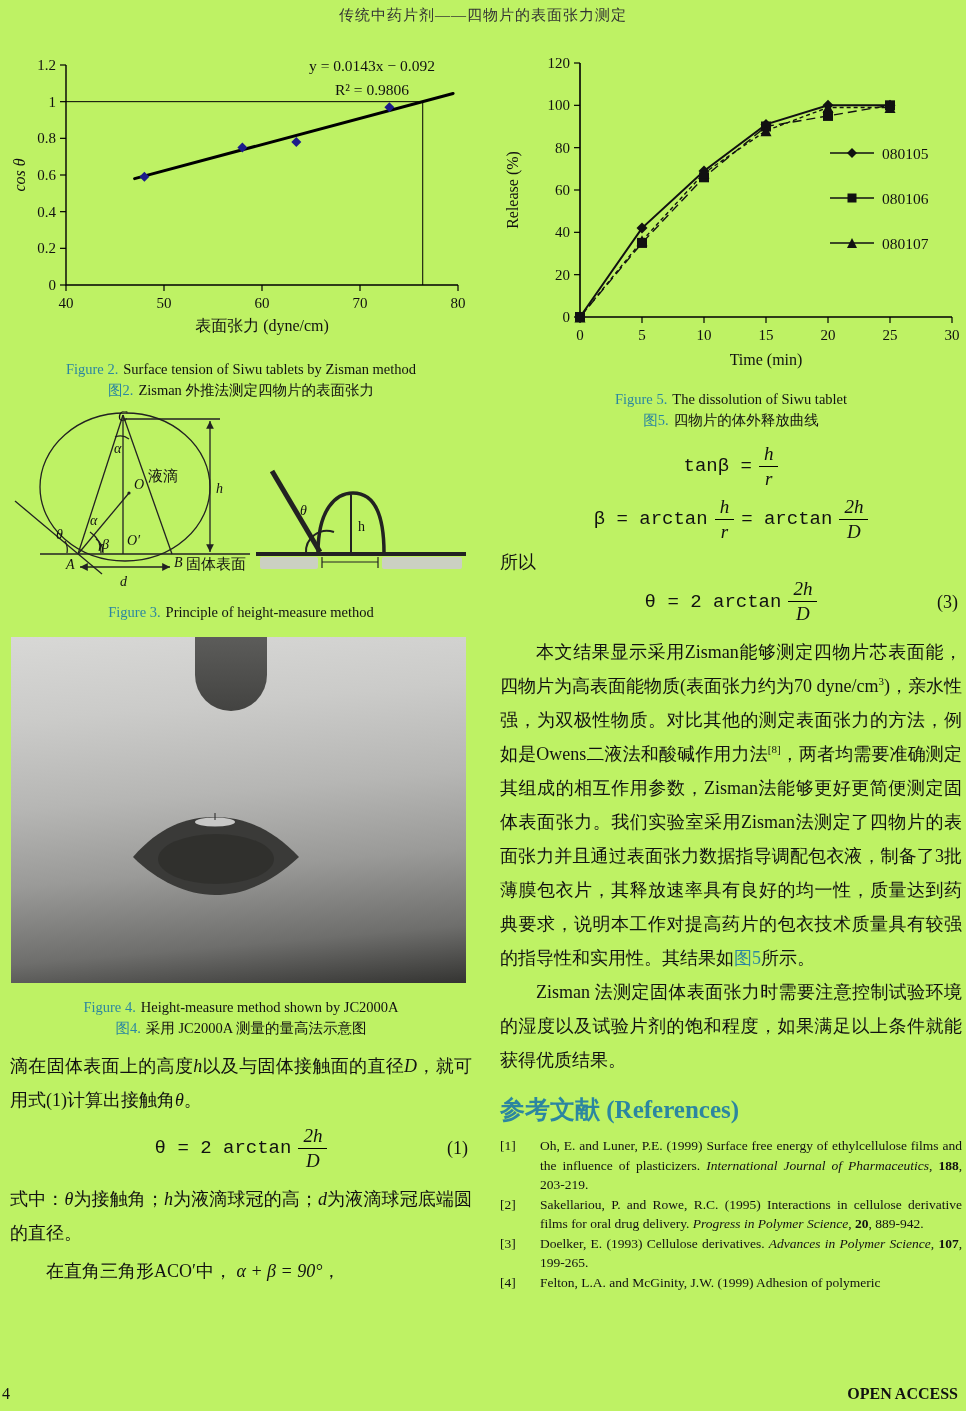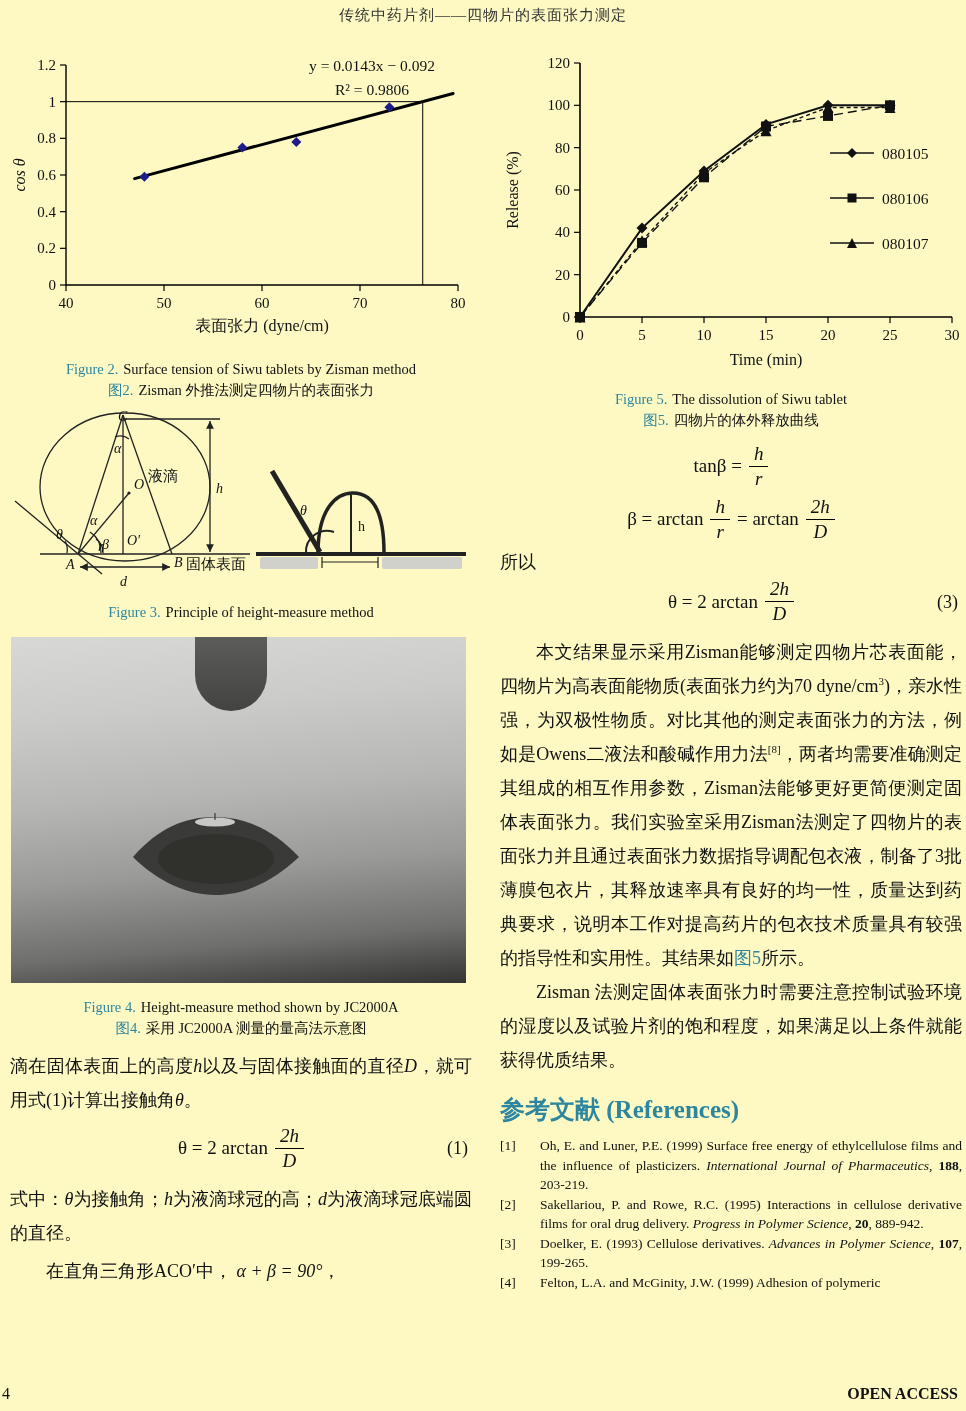--- a/index.html
+++ b/index.html
@@ -1,35 +1,35 @@
 <!DOCTYPE html>
 <html style="--accent: #2c86a0;"><head>
 <meta charset="utf-8">
 <style>
   html,body{margin:0;padding:0;background:#fff;}
-  .page{position:relative;width:966px;height:1411px;background:#fef9c3;overflow:hidden;
+  .page{position:relative;width:966px;height:1411px;background:#bef264;overflow:hidden;
         font-family:"Liberation Serif","DejaVu Serif",serif;color:#111;}
   .page-header{position:absolute;top:6px;left:0;width:100%;text-align:center;
         font-size:15px;color:#333;letter-spacing:1px;}
   .col-left{position:absolute;left:10px;top:40px;width:462px;}
   .col-right{position:absolute;left:500px;top:40px;width:462px;}
   .chart{width:462px;}
   .caption{text-align:center;font-weight:normal;font-size:14.5px;line-height:21px;margin-top:10px;}
   .cap-label{color:var(--accent,#2c86a0);margin-right:5px;}
   .para{font-size:18px;line-height:34px;text-align:justify;text-justify:inter-character;
         margin:10px 0 0 0;}
   .indent{text-indent:2em;}
   .seg-i{font-style:italic;}
   .seg-b{font-weight:bold;}
   .seg-link{color:var(--accent,#2c86a0);}
   sup{font-size:11px;line-height:0;}
   .eq-row{position:relative;text-align:center;margin:8px 0 0 0;font-size:19px;min-height:44px;
           display:flex;align-items:center;justify-content:center;}
   .eq-center{display:inline-flex;align-items:center;gap:7px;}
-  .eq-text{white-space:pre;}
+  .eq-text{white-space:pre;font-family:Liberation Mono, monospace;}
   .frac{display:inline-flex;flex-direction:column;text-align:center;vertical-align:middle;font-style:italic;}
   .fnum{border-bottom:1.4px solid #000;padding:0 5px 1px 5px;line-height:1.15;}
   .fden{padding:1px 5px 0 5px;line-height:1.15;}
   .eq-tag{position:absolute;right:4px;top:50%;transform:translateY(-50%);font-size:18px;}
   .suoyi{font-size:18px;margin:8px 0 0 0;}
   .photo{position:relative;width:455px;height:346px;margin:14px 0 0 1px;
          background:linear-gradient(175deg,#d8d8d6 0%,#cbcbc9 22%,#b6b6b4 45%,#9a9a98 65%,#6e6e6c 85%,#343432 100%);}
   .dispenser{position:absolute;left:184px;top:0;width:72px;height:74px;
          background:linear-gradient(#5c5c5a,#434341);border-radius:0 0 36px 36px;}
   .droplet-svg{position:absolute;left:120px;top:176px;}

